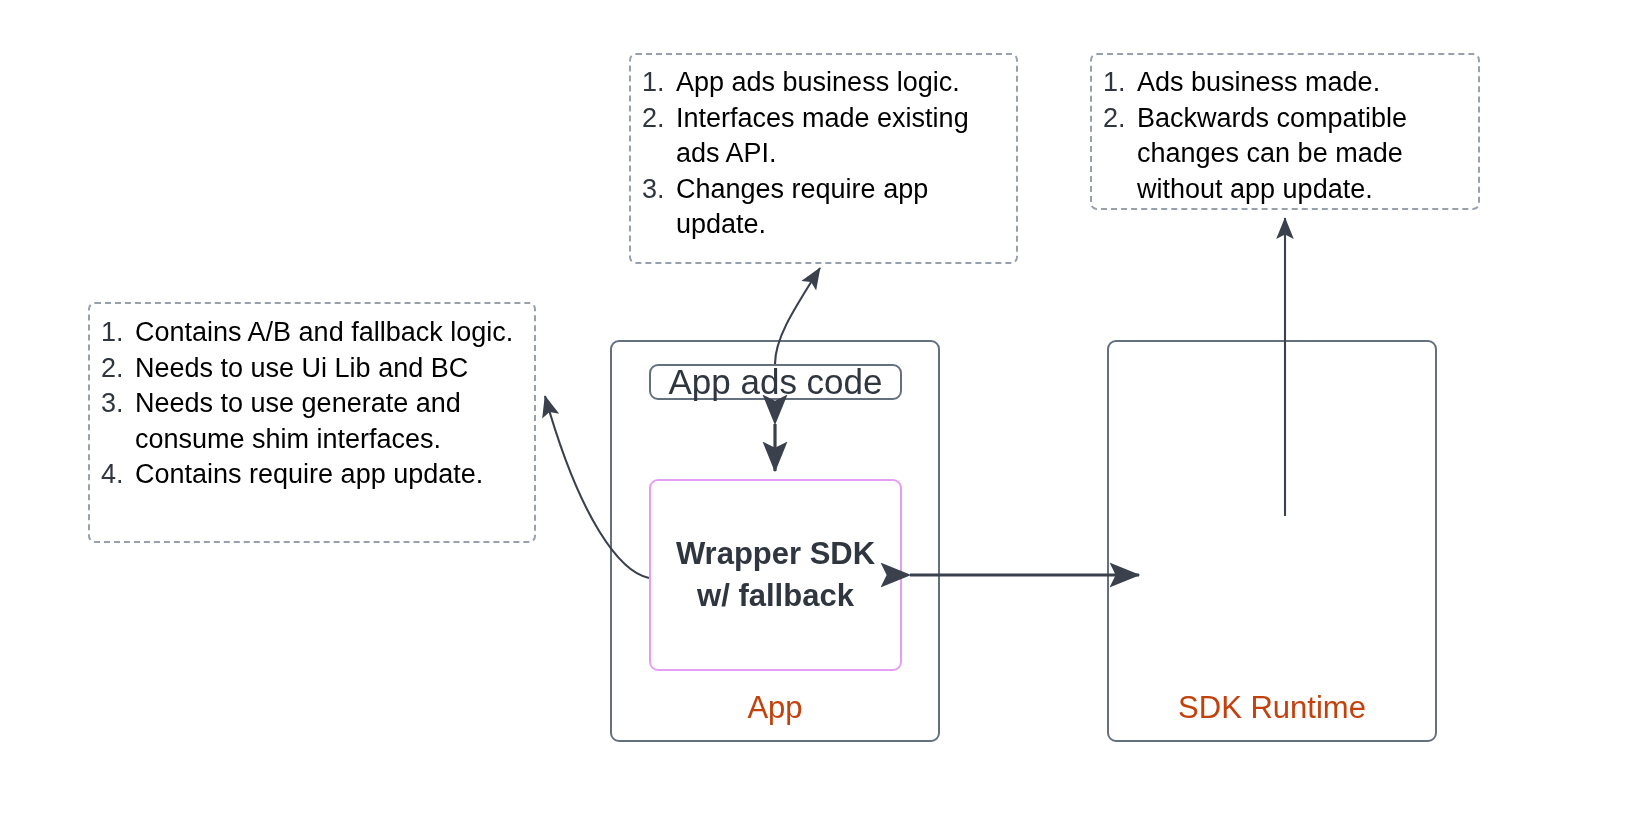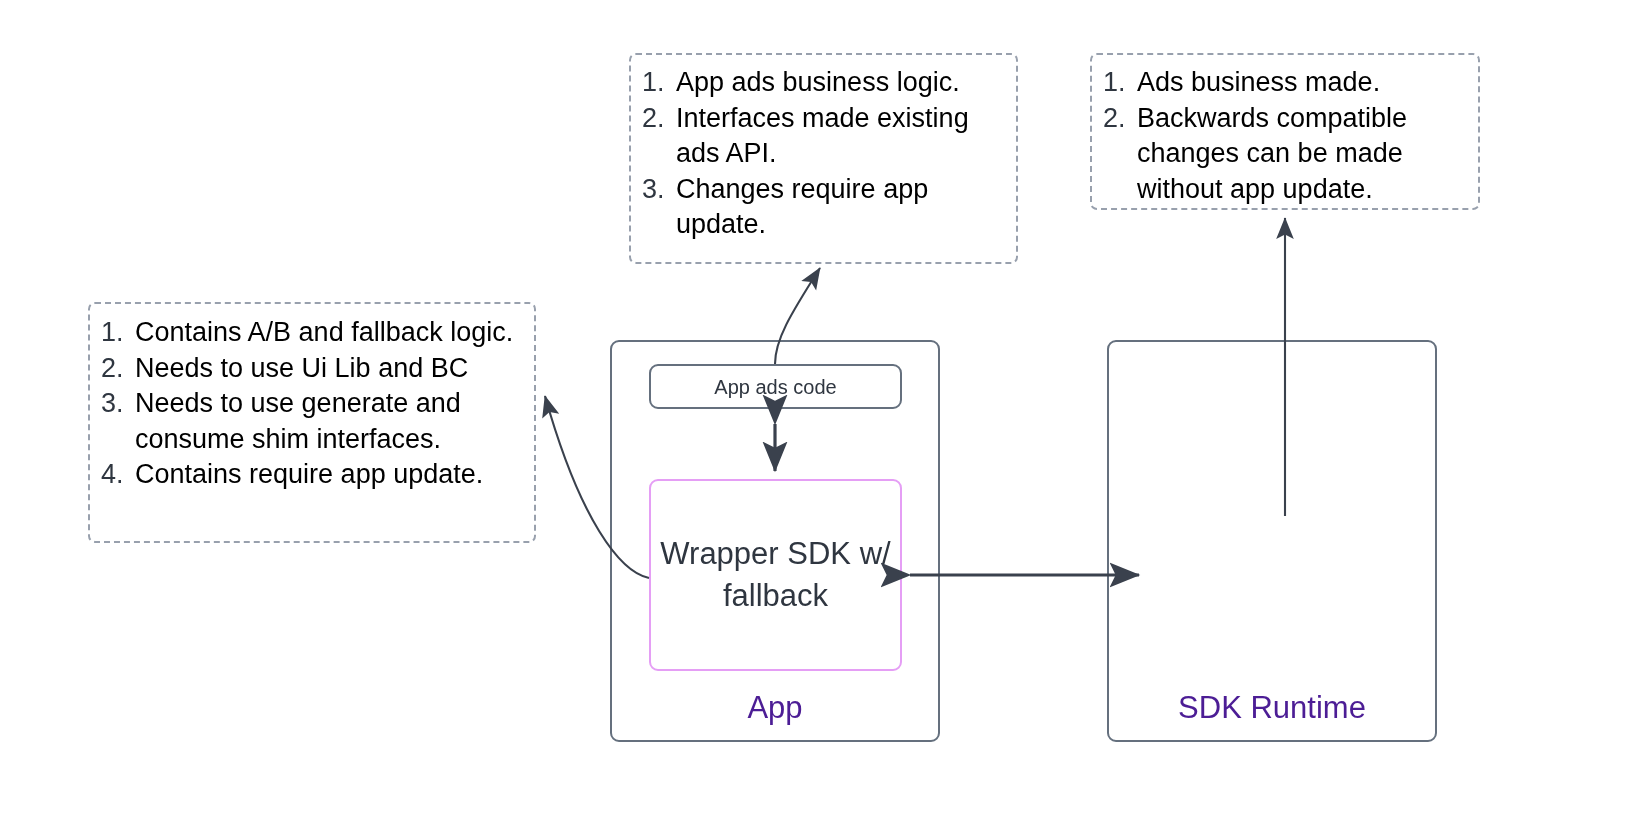--- a/index.html
+++ b/index.html
@@ -105,52 +105,53 @@
     height: 402px;
   }
   .container-label {
     position: absolute;
     left: 0;
     right: 0;
     bottom: 14px;
     text-align: center;
     font-size: 31px;
     line-height: 36px;
-    color: #4c1d95;
+    color: #c2410c;
   }
   
   .node {
     position: absolute;
     box-sizing: border-box;
     display: flex;
     align-items: center;
     justify-content: center;
     text-align: center;
     background: #ffffff;
     border-radius: 9px;
     color: #2f3640;
     z-index: 4;
   }
   #node-app-ads-code {
     left: 649px;
     top: 364px;
     width: 253px;
-    height: 45px;
+    height: 36px;
     border: 2px solid #65707e;
-    font-size: 20px;
+    font-size: 35px;
     line-height: 36px;
   }
   #node-wrapper-sdk {
     left: 649px;
     top: 479px;
     width: 253px;
     height: 192px;
     border: 2.5px solid #e59ef5;
     font-size: 31px;
     line-height: 42px;
+    font-weight: bold;
   }
   #node-re-sdk {
     left: 1146px;
     top: 517px;
     width: 253px;
     height: 117px;
     border: 2.5px solid #3cb44a;
     font-size: 31px;
     line-height: 38px;
   }

